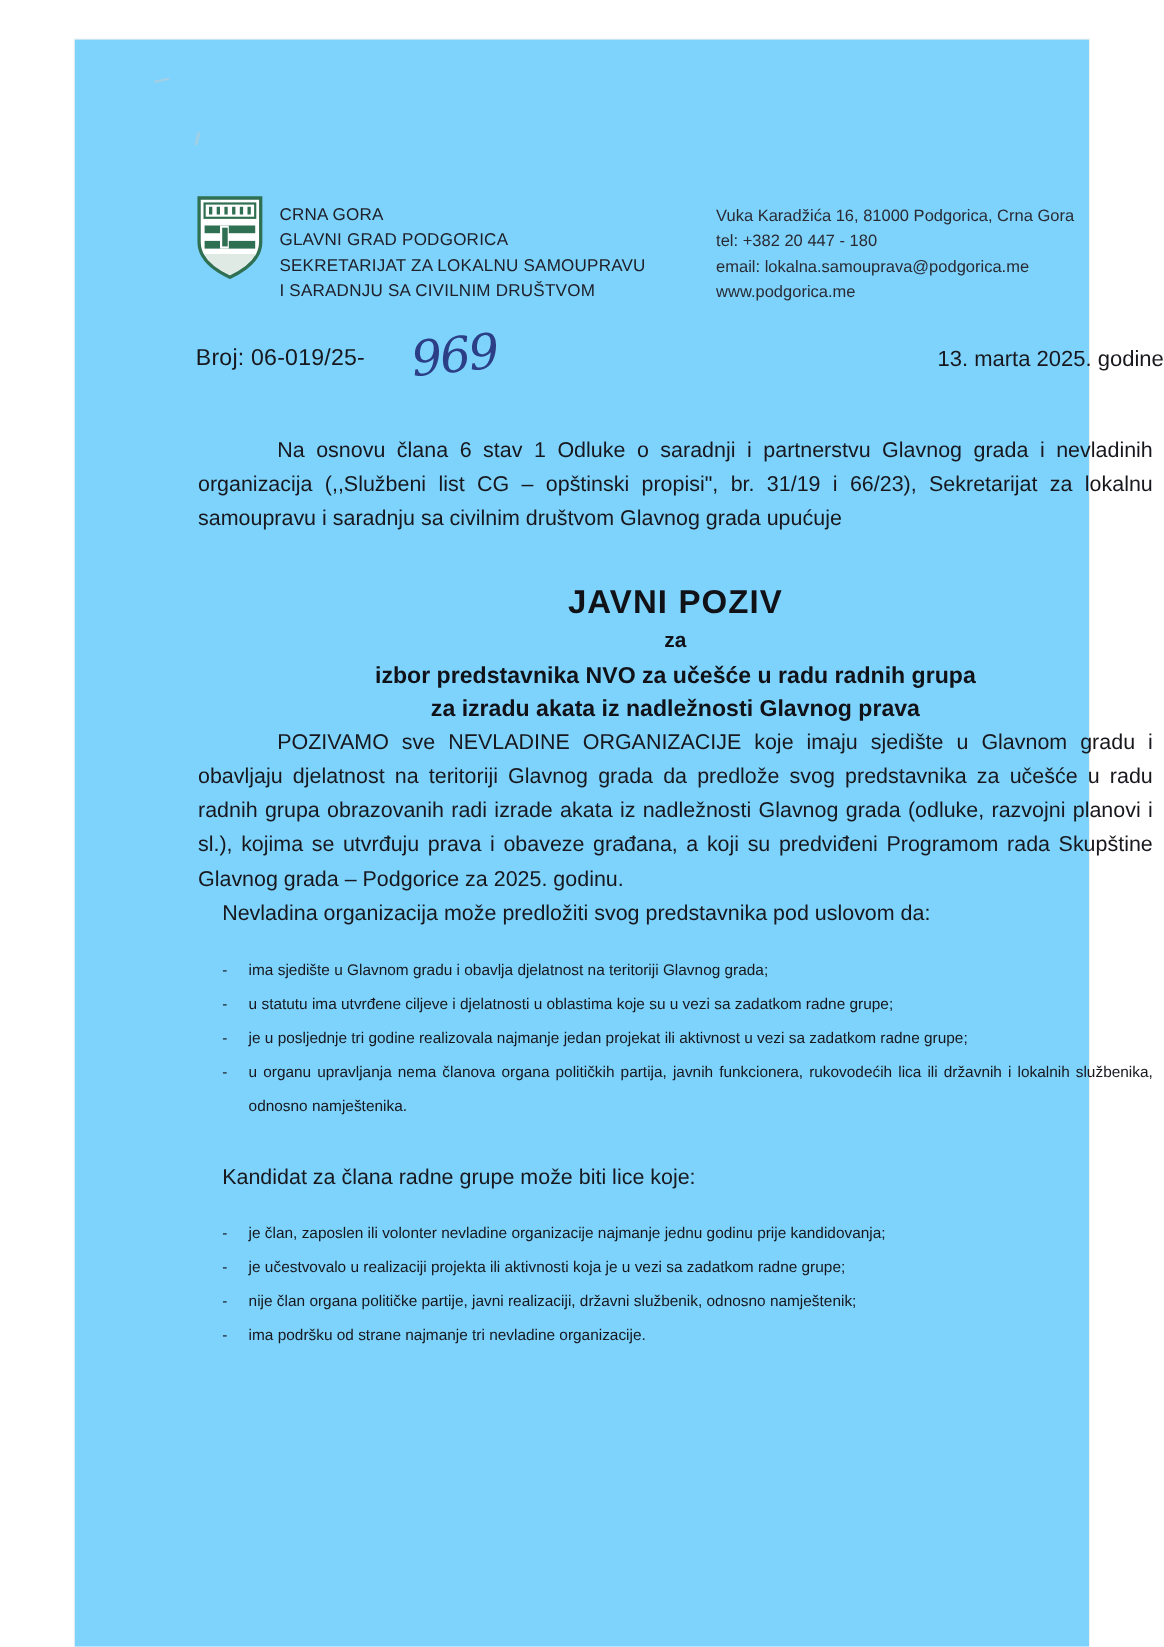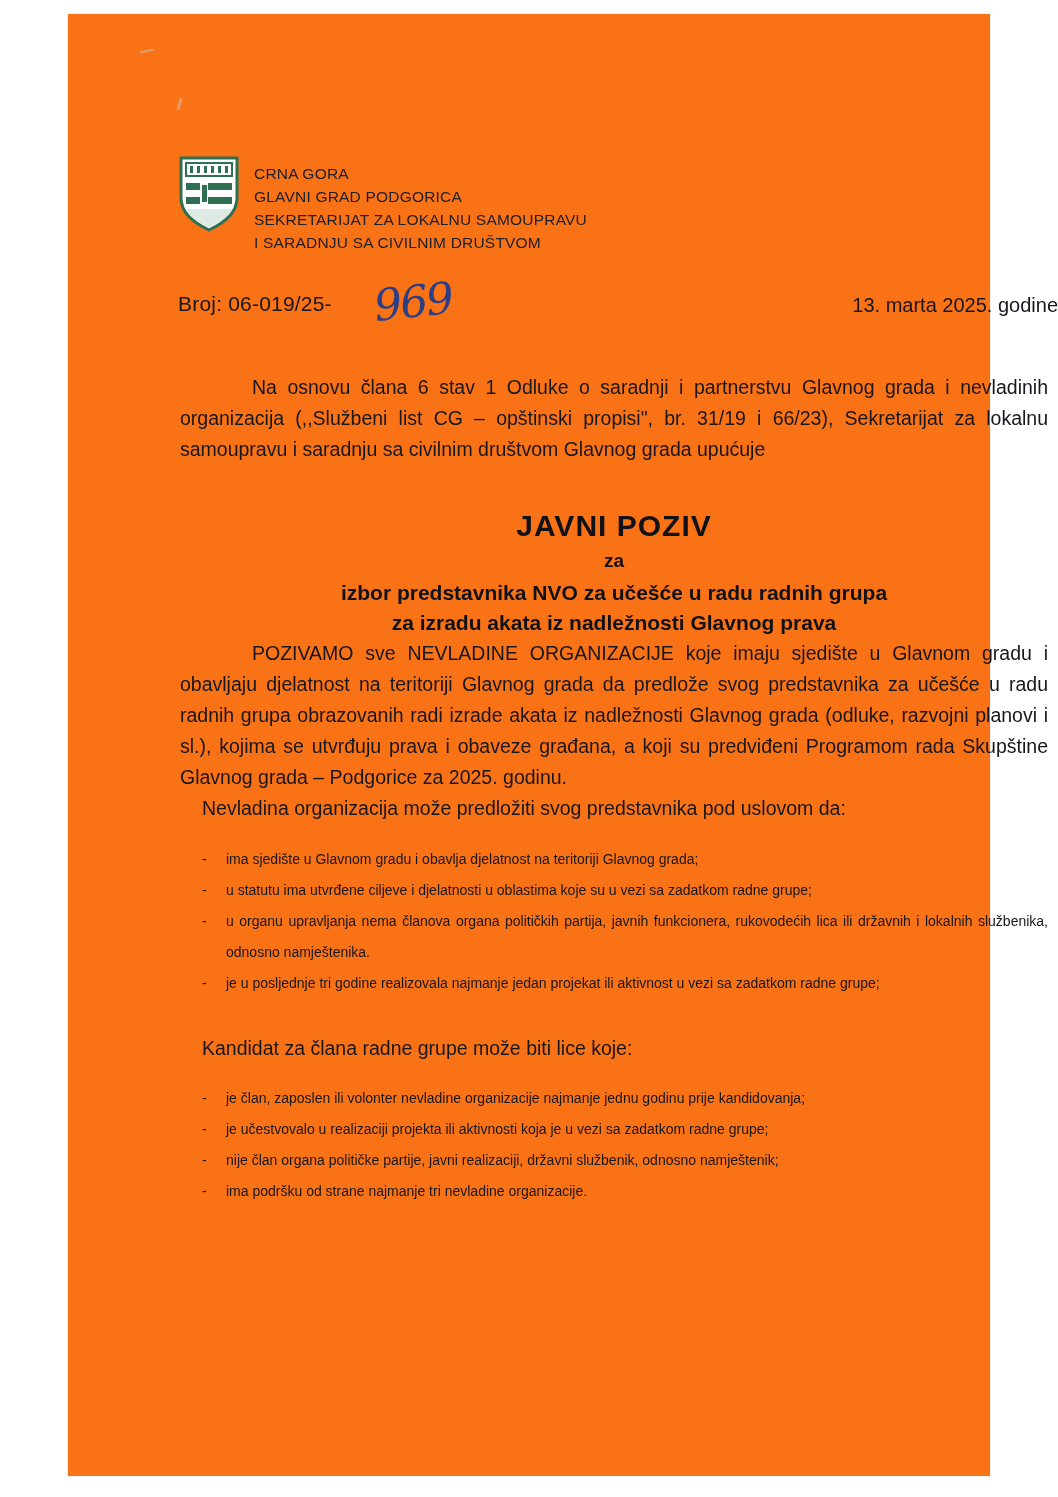--- a/index.html
+++ b/index.html
@@ -12,24 +12,24 @@
     width: 1058px;
     height: 1497px;
     background: #ffffff;
     font-family: "Liberation Sans", sans-serif;
     color: #1b1b1b;
     overflow: hidden;
   }
   .sheet {
     position: absolute;
     left: 68px;
-    top: 14px;
+    top: 36px;
     width: 922px;
     height: 1462px;
-    background: #f97316;
+    background: #7dd3fc;
     box-shadow: 0 0 0 1px #f2f2f2;
   }
   
   .scan-mark {
     position: absolute;
     background: #c9c9c9;
   }
   .mark-1 { left: 72px; top: 36px; width: 14px; height: 2px; transform: rotate(-12deg); opacity: .5; }
   .mark-2 { left: 110px; top: 84px; width: 3px; height: 12px; transform: rotate(14deg); opacity: .45; }
 
@@ -214,20 +214,26 @@
         </svg>
       </div>
 
       <div class="org-block">
         <div class="org-line">CRNA GORA</div>
         <div class="org-line">GLAVNI GRAD PODGORICA</div>
         <div class="org-line">SEKRETARIJAT ZA LOKALNU SAMOUPRAVU</div>
         <div class="org-line">I SARADNJU SA CIVILNIM DRUŠTVOM</div>
       </div>
 
+      <div class="contact-block">
+        <div class="contact-line">Vuka Karadžića 16, 81000 Podgorica, Crna Gora</div>
+        <div class="contact-line">tel: +382 20 447 - 180</div>
+        <div class="contact-line">email: lokalna.samouprava@podgorica.me</div>
+        <div class="contact-line">www.podgorica.me</div>
+      </div>
     </div>
 
     <div class="numrow">
       <div class="broj">Broj: 06-019/25-</div>
       <div class="handnum">969</div>
       <div class="datum">13. marta 2025. godine</div>
     </div>
 
     <div class="body">
 
@@ -240,22 +246,22 @@
         <div class="title-sub" style="margin-top:0">za izradu akata iz nadležnosti Glavnog prava</div>
       </div>
 
       <p class="just indent para-2">POZIVAMO sve NEVLADINE ORGANIZACIJE koje imaju sjedište u Glavnom gradu i obavljaju djelatnost na teritoriji Glavnog grada da predlože svog predstavnika za učešće u radu radnih grupa obrazovanih radi izrade akata iz nadležnosti Glavnog grada (odluke, razvojni planovi i sl.), kojima se utvrđuju prava i obaveze građana, a koji su predviđeni Programom rada Skupštine Glavnog grada – Podgorice za 2025. godinu.</p>
 
       <div class="para-3">
         <p class="sect-lead">Nevladina organizacija može predložiti svog predstavnika pod uslovom da:</p>
         <ul class="dash">
           <li>ima  sjedište u Glavnom gradu i obavlja djelatnost na teritoriji Glavnog grada;</li>
           <li>u statutu ima utvrđene ciljeve i djelatnosti u oblastima koje su u vezi sa zadatkom radne grupe;</li>
+          <li>je u posljednje tri godine realizovala najmanje jedan projekat ili aktivnost u vezi sa zadatkom radne grupe;</li>
           <li>u organu upravljanja nema članova organa političkih partija, javnih funkcionera, rukovodećih lica ili državnih i lokalnih službenika, odnosno namještenika.</li>
-          <li>je u posljednje tri godine realizovala najmanje jedan projekat ili aktivnost u vezi sa zadatkom radne grupe;</li>
         </ul>
       </div>
 
       <div class="block-2">
         <p class="sect-lead">Kandidat za člana radne grupe može biti lice koje:</p>
         <ul class="dash">
           <li>je član, zaposlen ili volonter nevladine organizacije najmanje jednu godinu prije kandidovanja;</li>
           <li>je učestvovalo u realizaciji projekta ili aktivnosti koja je u vezi sa zadatkom radne grupe;</li>
           <li>nije član organa političke partije, javni realizaciji, državni službenik, odnosno namještenik;</li>
           <li>ima podršku od strane najmanje tri nevladine organizacije.</li>

